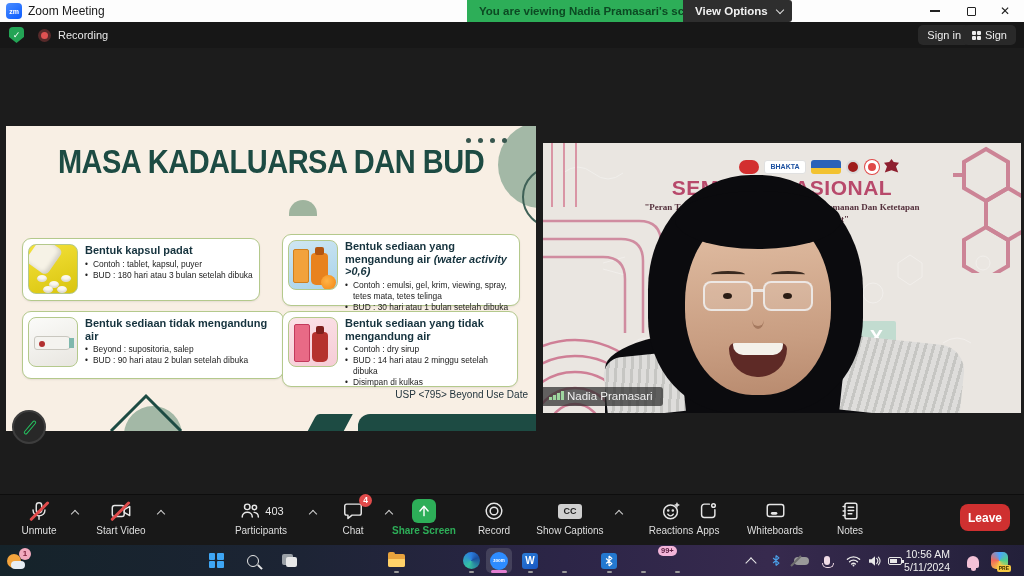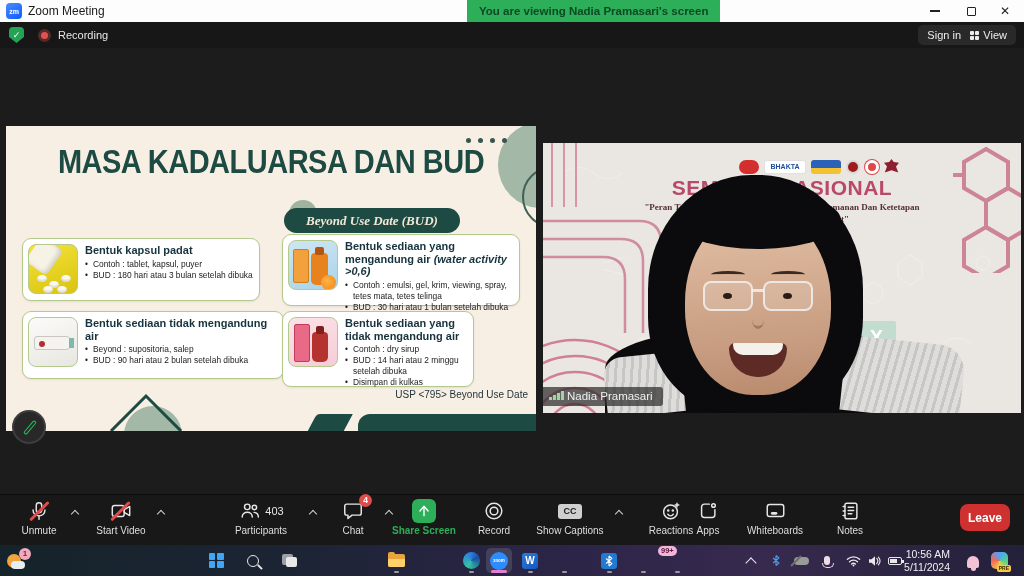--- a/index.html
+++ b/index.html
@@ -220,20 +220,24 @@
 </style>
 </head>
 <body>
 
 <div class="screen">
 
   <div class="titlebar">
     <div class="zm-logo">zm</div>
     <div class="app-title">Zoom Meeting</div>
     <div class="share-banner">You are viewing Nadia Pramasari's screen</div>
+    <div class="view-options">
+      <span>View Options</span>
+      <i class="chev-down"></i>
+    </div>
     <div class="win-btn wb-min">
         <i></i>
       </div>
     <div class="win-btn wb-max">
         <i></i>
       </div>
     <div class="win-btn wb-close">✕</div>
   </div>
 
   <div class="mheader">
@@ -245,38 +249,37 @@
     <div class="hdr-btn btn-signin">
       <span>Sign in</span>
     </div>
     <div class="hdr-btn btn-view">
       <span class="grid-ico">
           <i></i>
           <i></i>
           <i></i>
           <i></i>
         </span>
-      <span>View</span>
+      <span>Sign</span>
     </div>
   </div>
 
   <div class="stage">
 
     <div class="slide">
       <div class="deco-circle-tr"></div>
       <div class="deco-ring-tr"></div>
       <div class="slide-dots">
           <i></i>
           <i></i>
           <i></i>
           <i></i>
         </div>
       <div class="slide-title">MASA KADALUARSA DAN BUD</div>
       <div class="badge-halfmoon"></div>
-      <div class="badge-pill">Beyond Use Date (BUD)</div>
 
       <div class="card" style="left:16px;top:112px;width:238px;height:63px">
         <div class="thumb thumb-pills">
           <div class="bottle"></div>
           <div class="pill" style="left:8px;top:30px"></div>
             <div class="pill" style="left:20px;top:36px"></div>
           <div class="pill" style="left:32px;top:30px"></div>
             <div class="pill" style="left:14px;top:41px"></div>
           <div class="pill" style="left:28px;top:41px"></div>
         </div>
@@ -317,21 +320,21 @@
         </div>
         <div class="card-text">
           <div class="card-title">Bentuk sediaan tidak mengandung air</div>
           <ul>
             <li>Beyond : supositoria, salep</li>
             <li>BUD : 90 hari atau 2 bulan setelah dibuka</li>
           </ul>
         </div>
       </div>
 
-      <div class="card" style="left:276px;top:185px;width:192px;height:76px">
+      <div class="card" style="left:276px;top:185px;width:236px;height:76px">
         <div class="thumb thumb-syr-r">
           <div class="box"></div>
             <div class="bot"></div>
             <div class="cap"></div>
         </div>
         <div class="card-text">
           <div class="card-title">Bentuk sediaan yang tidak mengandung air</div>
           <ul>
             <li>Contoh : dry sirup</li>
             <li>BUD : 14 hari atau 2 minggu setelah dibuka</li>

